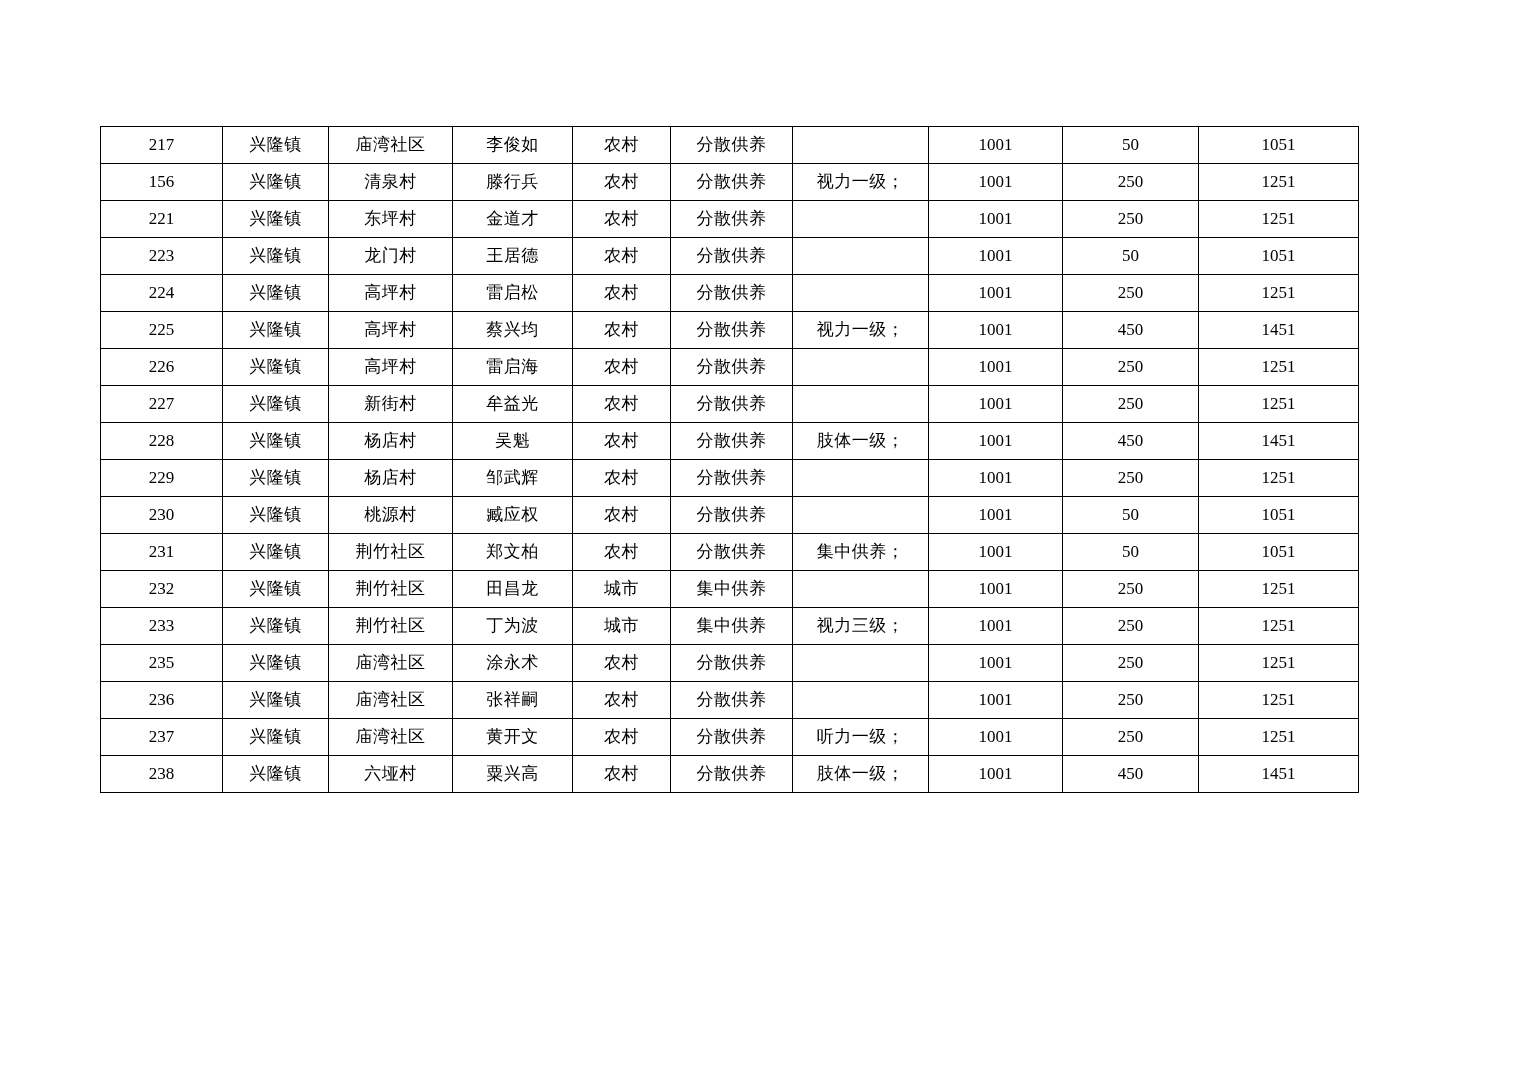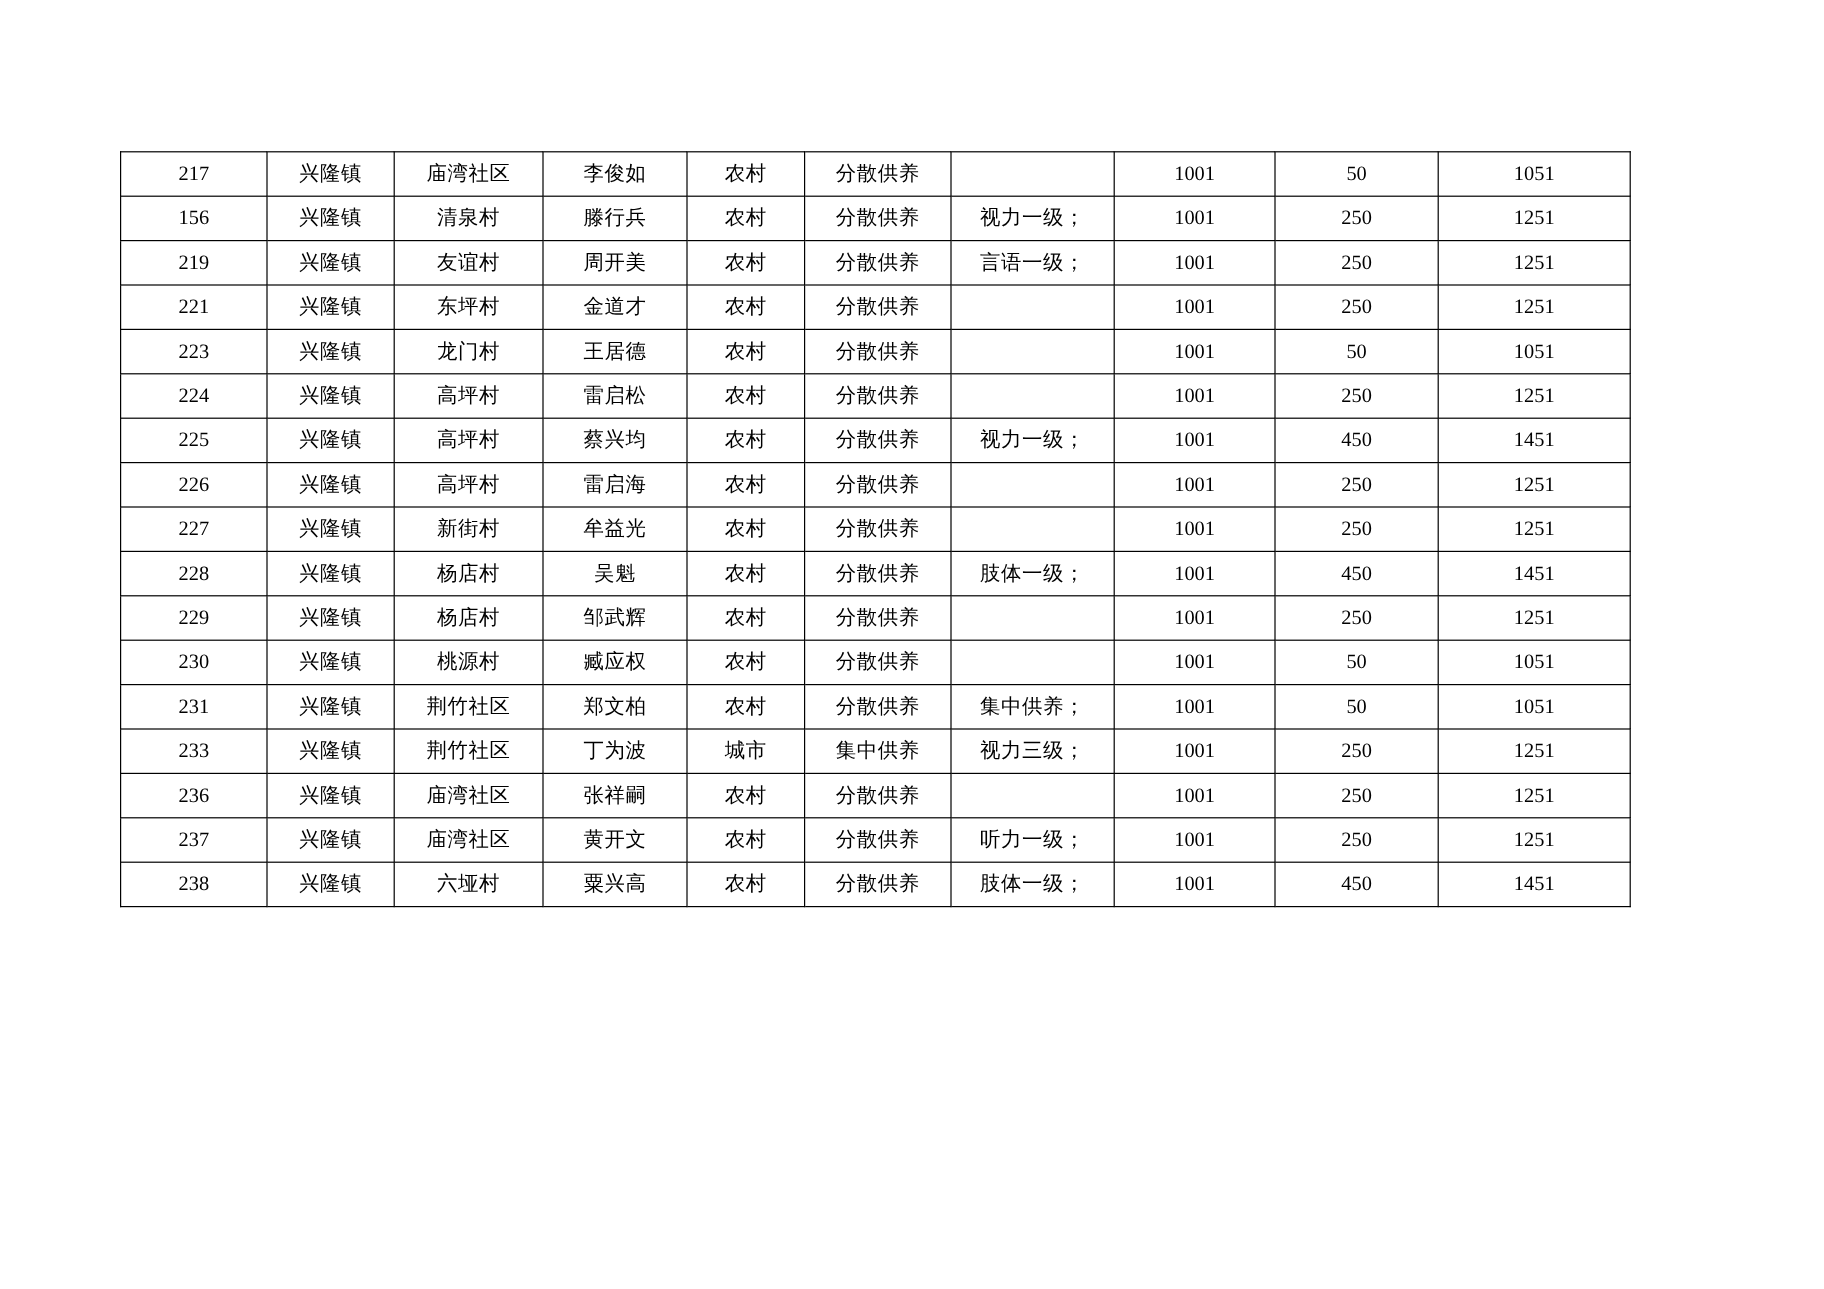--- a/index.html
+++ b/index.html
@@ -95,32 +95,20 @@
             <td class="cn">清泉村</td>
             <td class="cn">滕行兵</td>
             <td class="cn">农村</td>
             <td class="cn">分散供养</td>
             <td class="cn">视力一级；</td>
             <td class="num">1001</td>
             <td class="num">250</td>
             <td class="num">1251</td>
           </tr>
           <tr>
-            <td class="num">219</td>
-            <td class="cn">兴隆镇</td>
-            <td class="cn">友谊村</td>
-            <td class="cn">周开美</td>
-            <td class="cn">农村</td>
-            <td class="cn">分散供养</td>
-            <td class="cn">言语一级；</td>
-            <td class="num">1001</td>
-            <td class="num">250</td>
-            <td class="num">1251</td>
-          </tr>
-          <tr>
             <td class="num">221</td>
             <td class="cn">兴隆镇</td>
             <td class="cn">东坪村</td>
             <td class="cn">金道才</td>
             <td class="cn">农村</td>
             <td class="cn">分散供养</td>
             <td class="cn"></td>
             <td class="num">1001</td>
             <td class="num">250</td>
             <td class="num">1251</td>
@@ -225,29 +213,53 @@
             <td class="num">231</td>
             <td class="cn">兴隆镇</td>
             <td class="cn">荆竹社区</td>
             <td class="cn">郑文柏</td>
             <td class="cn">农村</td>
             <td class="cn">分散供养</td>
             <td class="cn">集中供养；</td>
             <td class="num">1001</td>
             <td class="num">50</td>
             <td class="num">1051</td>
+          </tr>
+          <tr>
+            <td class="num">232</td>
+            <td class="cn">兴隆镇</td>
+            <td class="cn">荆竹社区</td>
+            <td class="cn">田昌龙</td>
+            <td class="cn">城市</td>
+            <td class="cn">集中供养</td>
+            <td class="cn"></td>
+            <td class="num">1001</td>
+            <td class="num">250</td>
+            <td class="num">1251</td>
           </tr>
           <tr>
             <td class="num">233</td>
             <td class="cn">兴隆镇</td>
             <td class="cn">荆竹社区</td>
             <td class="cn">丁为波</td>
             <td class="cn">城市</td>
             <td class="cn">集中供养</td>
             <td class="cn">视力三级；</td>
+            <td class="num">1001</td>
+            <td class="num">250</td>
+            <td class="num">1251</td>
+          </tr>
+          <tr>
+            <td class="num">235</td>
+            <td class="cn">兴隆镇</td>
+            <td class="cn">庙湾社区</td>
+            <td class="cn">涂永术</td>
+            <td class="cn">农村</td>
+            <td class="cn">分散供养</td>
+            <td class="cn"></td>
             <td class="num">1001</td>
             <td class="num">250</td>
             <td class="num">1251</td>
           </tr>
           <tr>
             <td class="num">236</td>
             <td class="cn">兴隆镇</td>
             <td class="cn">庙湾社区</td>
             <td class="cn">张祥嗣</td>
             <td class="cn">农村</td>

